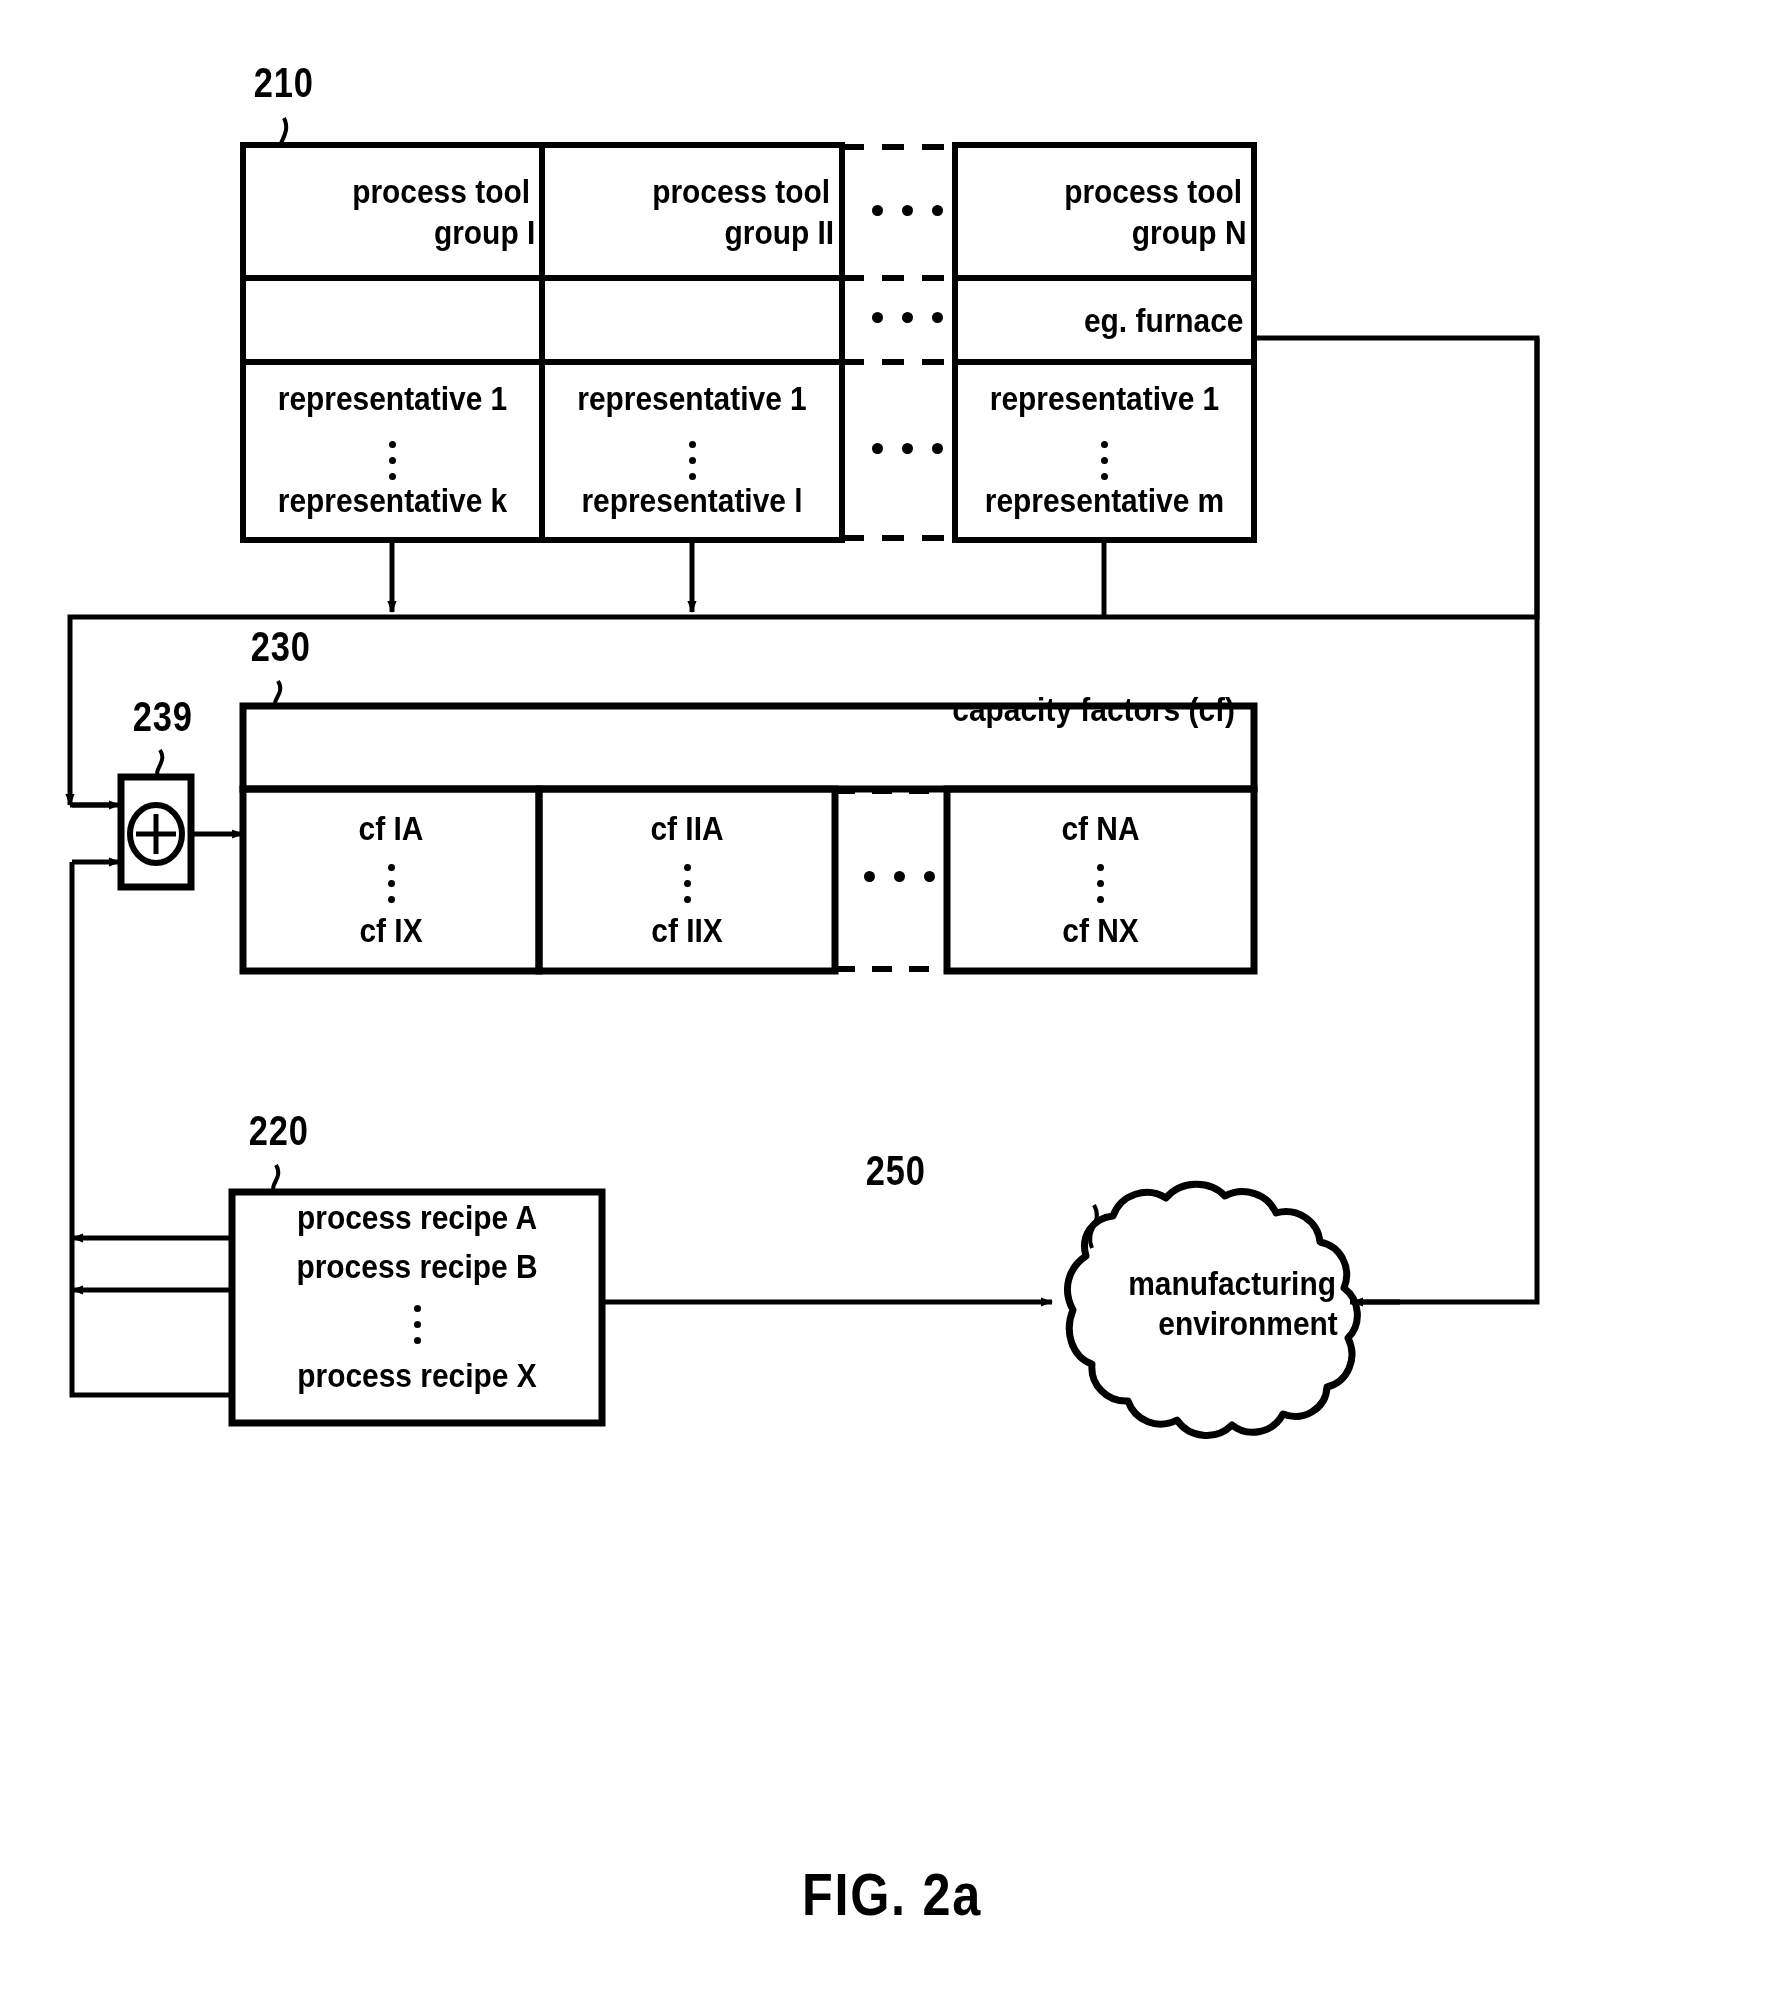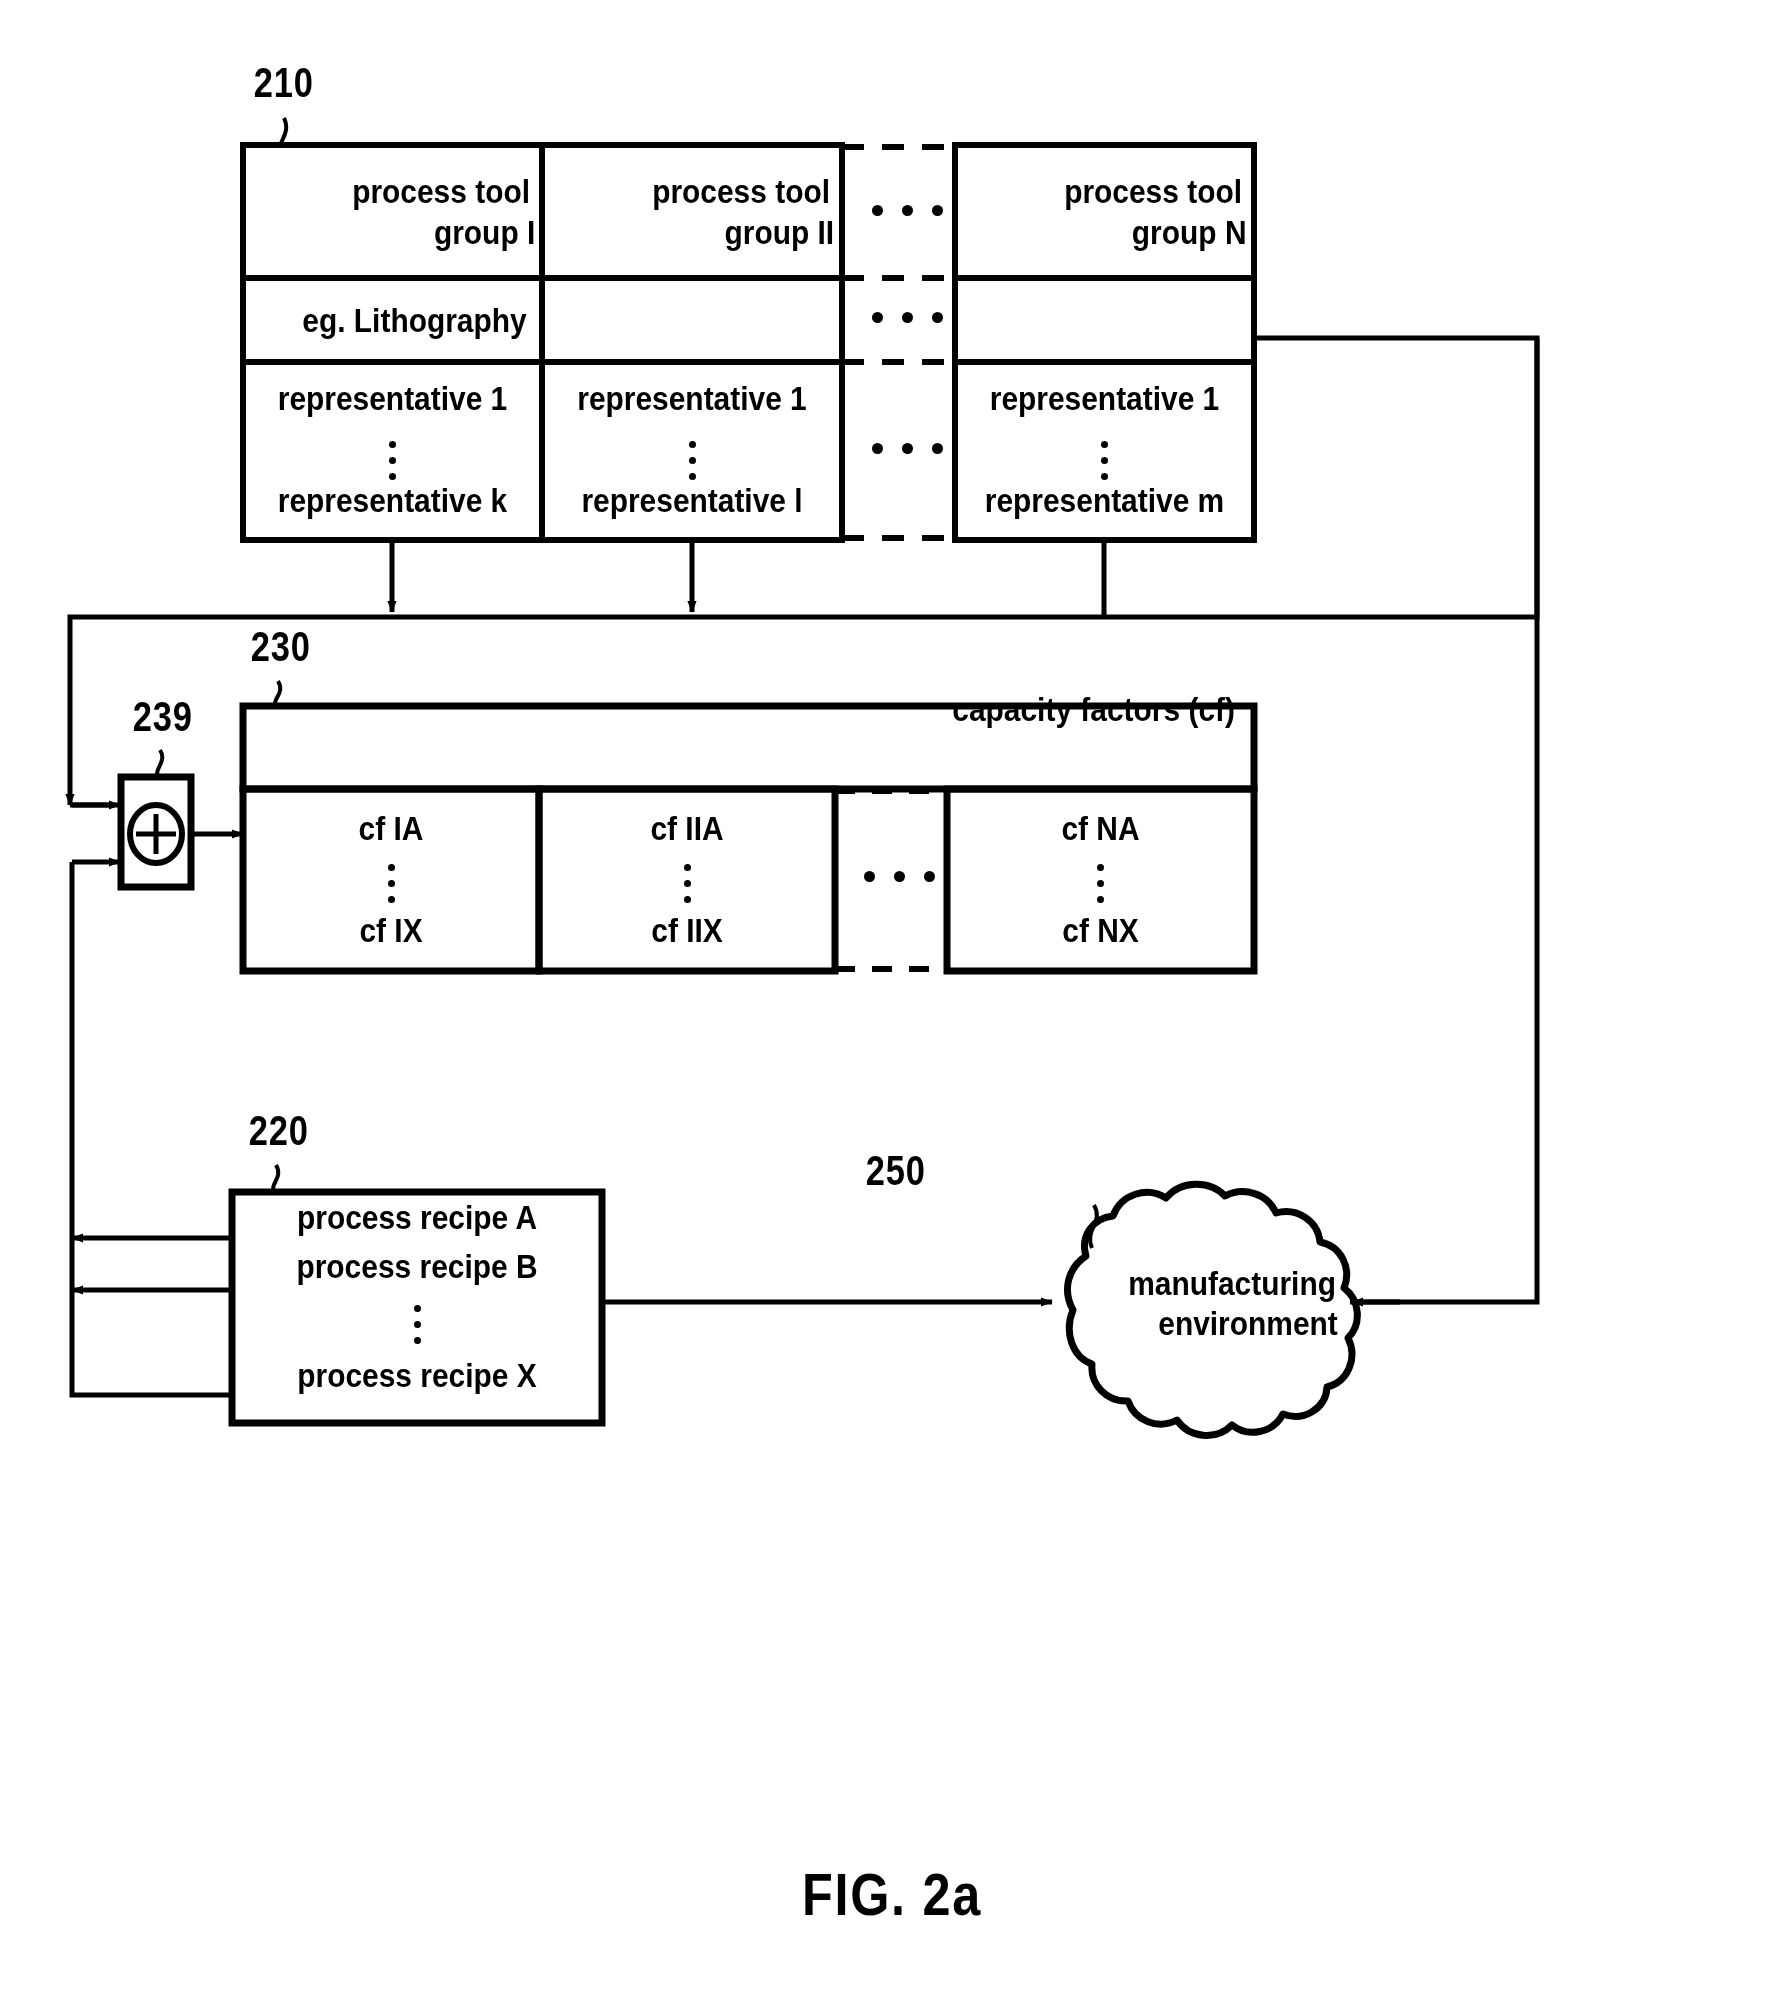--- a/index.html
+++ b/index.html
@@ -239,23 +239,20 @@
   <div class="txt refnum" style="left:243px; top:58px; width:120px; text-align:left;">210</div>
   <div class="txt refnum" style="left:240px; top:622px; width:120px; text-align:left;">230</div>
   <div class="txt refnum" style="left:122px; top:692px; width:120px; text-align:left;">239</div>
   <div class="txt refnum" style="left:238px; top:1106px; width:120px; text-align:left;">220</div>
   <div class="txt refnum" style="left:855px; top:1146px; width:120px; text-align:left;">250</div>
 
   <div class="centerbox" style="left:243px; top:145px; width:299px; height:133px;">
     <div class="txt cellText" style="position:relative;">process tool</div>
     <div class="txt cellText" style="position:relative;">group I</div>
   </div>
-  <div class="centerbox" style="left:243px; top:278px; width:299px; height:84px;">
-    <div class="txt cellText" style="position:relative;">eg. Lithography</div>
-  </div>
   <div class="txt cellText" style="left:243px; top:378px; width:299px;">representative 1</div>
   <div class="vdots" style="left:372px; top:432px;">
     <span></span>
       <span></span>
       <span></span>
   </div>
   <div class="txt cellText" style="left:243px; top:480px; width:299px;">representative k</div>
 
   <div class="centerbox" style="left:542px; top:145px; width:300px; height:133px;">
     <div class="txt cellText" style="position:relative;">process tool</div>
@@ -282,20 +279,23 @@
   <div class="hdots" style="left:872px; top:443px;">
     <i></i>
       <i></i>
       <i></i>
   </div>
 
   <div class="centerbox" style="left:955px; top:145px; width:299px; height:133px;">
     <div class="txt cellText" style="position:relative;">process tool</div>
     <div class="txt cellText" style="position:relative;">group N</div>
   </div>
+  <div class="centerbox" style="left:955px; top:278px; width:299px; height:84px;">
+    <div class="txt cellText" style="position:relative;">eg. furnace</div>
+  </div>
   <div class="txt cellText" style="left:955px; top:378px; width:299px;">representative 1</div>
   <div class="vdots" style="left:1084px; top:432px;">
     <span></span>
       <span></span>
       <span></span>
   </div>
   <div class="txt cellText" style="left:955px; top:480px; width:299px;">representative m</div>
 
   <div class="centerbox" style="left:243px; top:668px; width:1011px; height:83px;">
     <div class="txt cellText" style="position:relative;">capacity factors (cf)</div>

